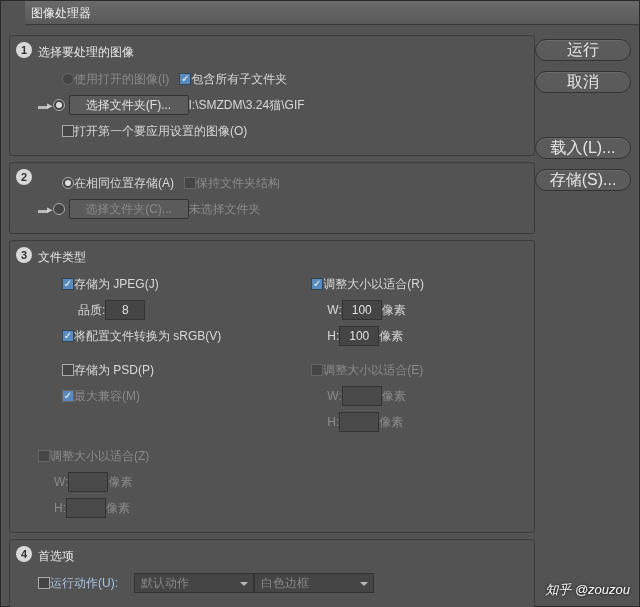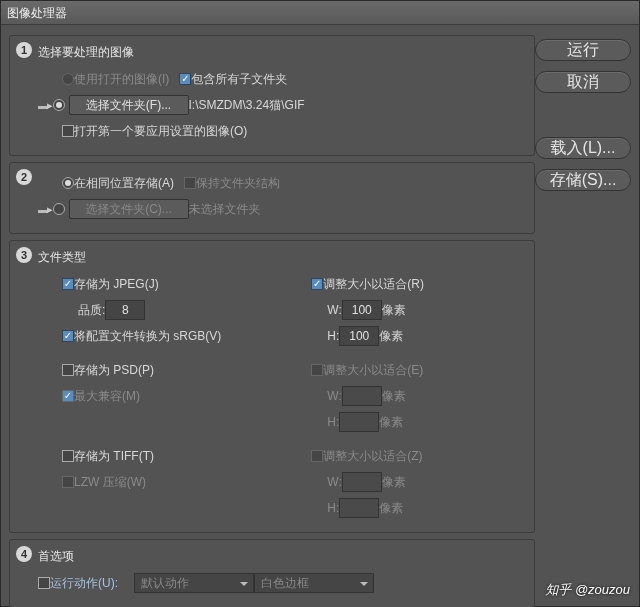--- a/index.html
+++ b/index.html
@@ -14,20 +14,21 @@
   }
   .window { width: 100%; height: 100%; background: #535353; border: 1px solid #2a2a2a; }
   .titlebar {
     background: linear-gradient(#6a6a6a, #595959);
     height: 24px;
     line-height: 24px;
     padding-left: 6px;
     font-size: 12px;
     color: #eee;
     border-bottom: 1px solid #3a3a3a;
+    margin-left: 24px;
   }
   .content { display: flex; padding: 10px 8px 8px 8px; }
   .left { flex: 1; }
   .right { width: 96px; display: flex; flex-direction: column; gap: 10px; align-items: stretch; padding-top: 4px; }
   .btn {
     background: #5b5b5b;
     border: 1px solid #333;
     border-radius: 12px;
     color: #e5e5e5;
     height: 22px;
@@ -233,31 +234,20 @@
               <span class="label disabled">H:</span>
               <input class="input disabled" style="">
               <span class="unit disabled">像素</span>
             </div>
           </div>
         </div>
 
         <div style="height:8px"></div>
 
         <div class="cols">
-          <div class="colA">
-            <div class="row indent1">
-              <span class="checkbox"></span>
-              <span class="label">存储为 TIFF(T)</span>
-            </div>
-            <div class="row indent1">
-              <span class="checkbox disabled"></span>
-              <span class="label disabled">LZW 压缩(W)</span>
-            </div>
-            <div class="row">&nbsp;</div>
-          </div>
           <div class="colB">
             <div class="row">
               <span class="checkbox disabled"></span>
               <span class="label disabled">调整大小以适合(Z)</span>
             </div>
             <div class="row" style="padding-left:16px">
               <span class="label disabled">W:</span>
               <input class="input disabled" style="">
               <span class="unit disabled">像素</span>
             </div>

